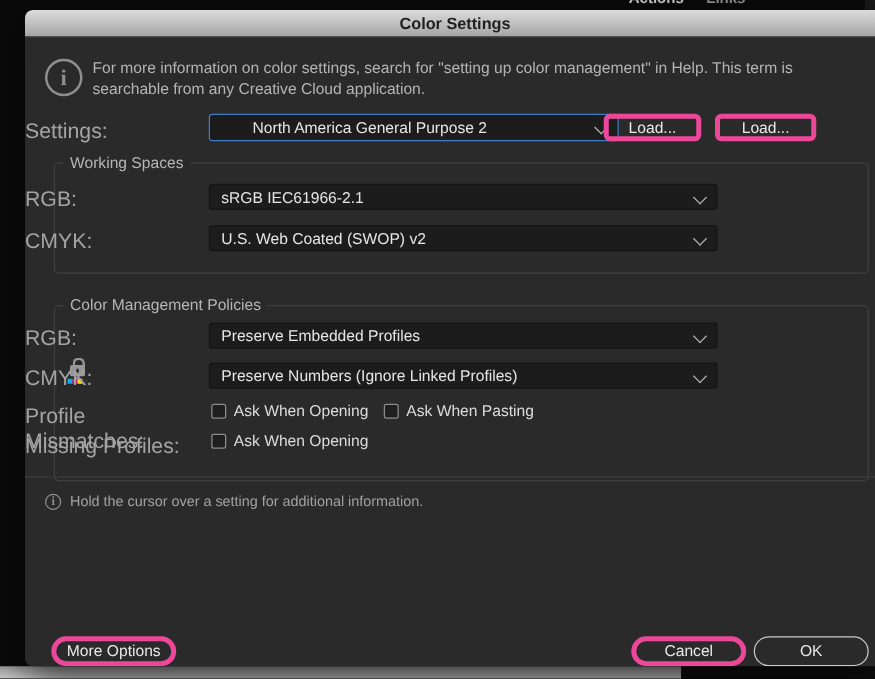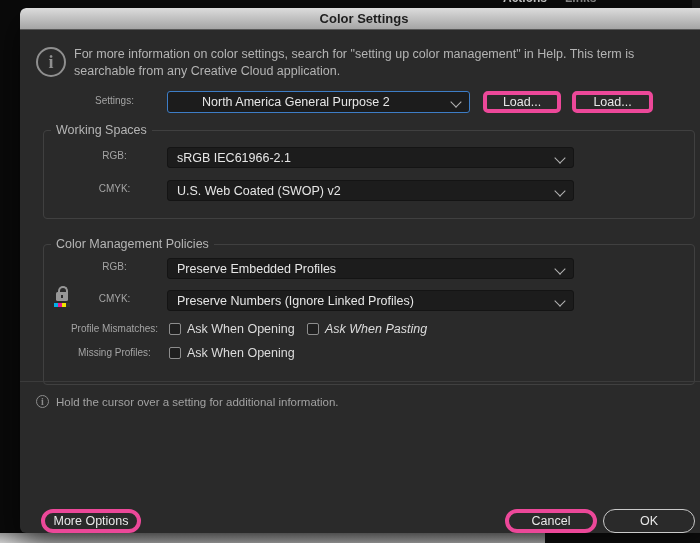--- a/index.html
+++ b/index.html
@@ -28,21 +28,21 @@
   .titlebar .title{font-size:13px;font-weight:600;color:#1e1e1e;}
 
   
   .info-badge{position:absolute;left:16px;top:39px;width:26px;height:26px;border:2.5px solid #8f8f8f;
               border-radius:50%;display:flex;align-items:center;justify-content:center;
               color:#8f8f8f;font-family:"Liberation Serif",serif;font-weight:bold;font-size:18px;}
   .banner-text{position:absolute;left:54px;top:38px;width:620px;color:#b4b4b4;
                font-size:12.5px;line-height:16.5px;}
 
   
-  .flabel{position:absolute;left:0;width:141px;text-align:center;color:#a4a4a4;font-size:10px;padding-left:24px;}
+  .flabel{position:absolute;left:0;width:141px;text-align:left;color:#a4a4a4;font-size:17px;}
   .dd{position:absolute;height:21px;background:#1c1c1c;border:1px solid #141414;border-radius:3px;
       display:flex;align-items:center;padding:0 24px 0 9px;box-sizing:border-box;
       color:#e6e6e6;font-size:12.5px;white-space:nowrap;cursor:default;}
   .dd .chev{position:absolute;right:9px;top:6px;width:7px;height:7px;
             border-left:1.5px solid #b3b3b3;border-bottom:1.5px solid #b3b3b3;
             transform:rotate(-45deg);}
   .dd.focused{border:1.5px solid #3d7dc6;height:22px;}
   .btn{position:absolute;height:22px;border:4px solid #ec4899;border-radius:5px;background:transparent;
        color:#e8e8e8;font-size:12.5px;font-family:"Liberation Sans",sans-serif;
        display:flex;align-items:center;justify-content:center;box-sizing:border-box;cursor:default;}
@@ -101,21 +101,21 @@
       <span class="title">Color Settings</span>
     </div>
 
     <div class="info-badge">i</div>
     <div class="banner-text">
       <div>For more information on color settings, search for "setting up color management" in Help. This term is</div>
       <div>searchable from any Creative Cloud application.</div>
     </div>
 
     <div class="flabel" style="top:87px;">Settings:</div>
-    <div class="dd focused" style="left:147px;top:83px;width:303px;padding-left:34px;">
+    <div class="dd focused" style="left:147px;top:83px;width:328px;padding-left:34px;">
       <span>North America General Purpose 2</span>
       <span class="chev"></span>
     </div>
     <div class="btn" style="left:463px;top:83px;width:78px;">Load...</div>
     <div class="btn" style="left:552px;top:83px;width:81px;">Load...</div>
 
     <div class="group" style="left:23px;top:122px;width:650px;height:87px;"></div>
     <div class="legend" style="left:31px;top:115px;">Working Spaces</div>
 
     <div class="flabel" style="top:142px;">RGB:</div>
@@ -154,21 +154,21 @@
     <div class="flabel" style="top:285px;">CMYK:</div>
     <div class="dd" style="left:147px;top:282px;width:407px;">
       <span>Preserve Numbers (Ignore Linked Profiles)</span>
       <span class="chev"></span>
     </div>
 
     <div class="flabel" style="top:315px;">Profile Mismatches:</div>
     <span class="cb" style="left:149px;top:315px;"></span>
     <span class="cb-label" style="left:167px;top:313px;">Ask When Opening</span>
     <span class="cb" style="left:287px;top:315px;"></span>
-    <span class="cb-label" style="left:305px;top:313px;font-style:italic;">Ask When Pasting</span>
+    <span class="cb-label" style="left:305px;top:313px;">Ask When Pasting</span>
 
     <div class="flabel" style="top:339px;">Missing Profiles:</div>
     <span class="cb" style="left:149px;top:339px;"></span>
     <span class="cb-label" style="left:167px;top:337px;">Ask When Opening</span>
 
     <div class="divider"></div>
     <div class="hint-badge">i</div>
     <div class="hint-text">Hold the cursor over a setting for additional information.</div>
 
     <div class="btn pill" style="left:21px;top:473px;width:100px;">More Options</div>

